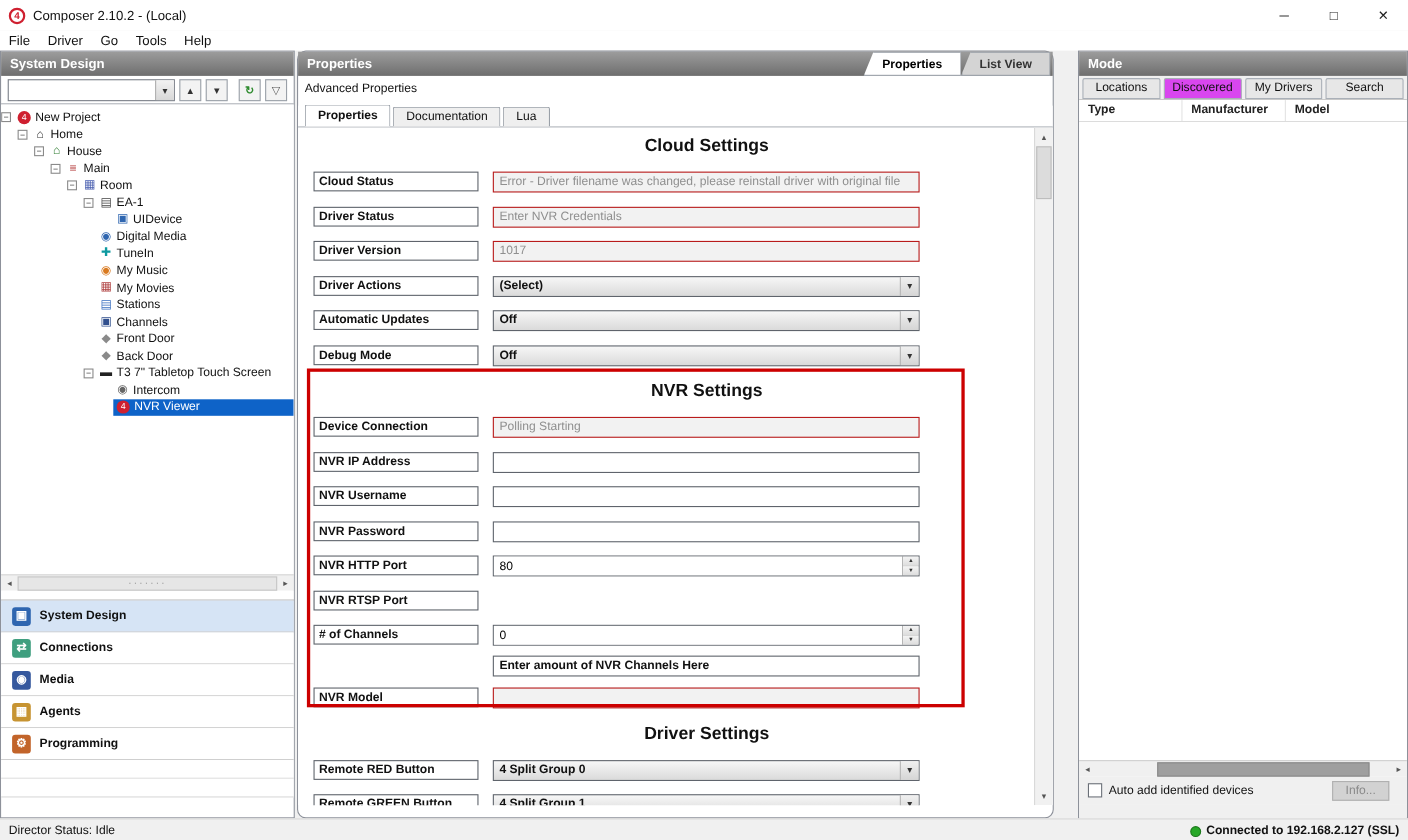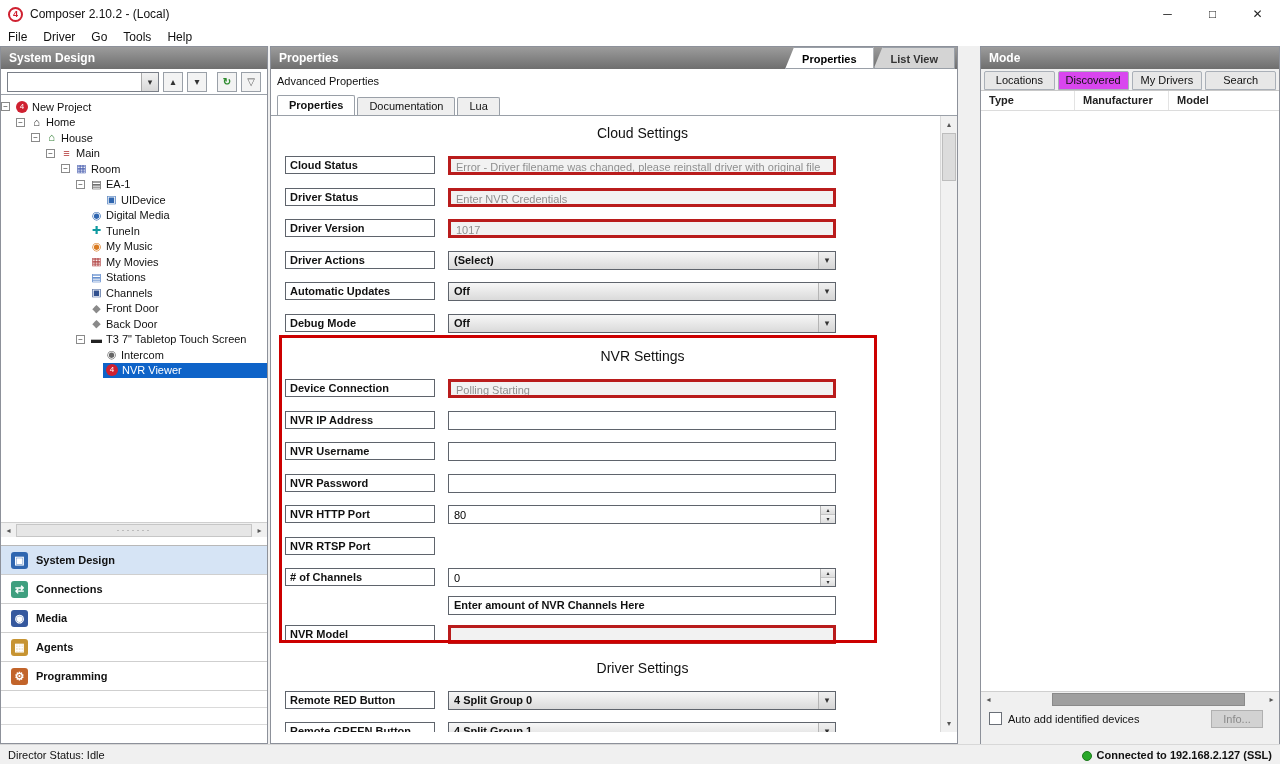--- a/index.html
+++ b/index.html
@@ -13,21 +13,21 @@
   .win-controls{margin-left:auto;display:flex;height:100%;}
   .win-btn{width:45px;display:flex;align-items:center;justify-content:center;font-size:12px;color:#222;}
 
   
   .menubar{position:absolute;left:0;top:28px;width:100%;height:18px;background:#fff;display:flex;align-items:center;font-size:12px;}
   .menu-item{padding:1px 8px;}
 
   
   .panel{position:absolute;top:46px;height:698px;background:#fff;border:1px solid #8d919a;}
   #left-panel{left:0;width:268px;}
-  #center-panel{left:270px;width:688px;}
+  #center-panel{left:270px;width:688px;border-radius:8px;}
   #right-panel{left:980px;width:300px;}
   .panel-header{height:22px;background:linear-gradient(#9c9c9c,#6e6e6e);color:#fff;font-weight:bold;font-size:12px;line-height:22px;padding-left:8px;position:relative;}
 
   
   .system-label{height:22px;line-height:22px;padding-left:6px;}
   .combo-row{height:26px;display:flex;align-items:center;padding:0 6px;border-bottom:1px solid #9aa0a8;}
   .combo{width:152px;height:20px;border:1px solid #7a7f88;background:#fff;display:flex;align-items:stretch;}
   .combo-text{flex:1;line-height:18px;padding-left:4px;}
   .combo-arrow{width:17px;background:linear-gradient(#f2f2f2,#d8d8d8);border-left:1px solid #aaa;text-align:center;font-size:9px;line-height:18px;color:#333;}
   .sq-btn{width:20px;height:20px;border:1px solid #9aa0a8;background:#f3f3f3;margin-left:4px;font-size:10px;display:flex;align-items:center;justify-content:center;color:#333;flex:none;}
@@ -57,25 +57,25 @@
   .header-tabs{position:absolute;right:2px;top:0;height:22px;display:flex;}
   .header-tab{height:22px;line-height:22px;padding:0 16px;font-size:11px;background:#d4d4d4;color:#333;border:1px solid #9aa0a8;clip-path:polygon(9px 0,100% 0,100% 100%,0 100%);}
   .header-tab.selected{background:#fff;color:#000;font-weight:bold;}
   .adv-label{height:24px;line-height:24px;padding-left:6px;}
   .gap3{height:3px;}
   .tabstrip{height:20px;padding-left:6px;display:flex;align-items:flex-end;border-bottom:1px solid #9aa0a8;background:#fff;}
   .tab{height:18px;line-height:17px;padding:0 11px;border:1px solid #9aa0a8;border-bottom:none;background:#efefef;margin-right:2px;border-radius:2px 2px 0 0;font-size:11px;}
   .tab.selected{background:#fff;font-weight:bold;height:20px;line-height:19px;}
   .prop-content{position:relative;height:616px;overflow:hidden;background:#fff;}
   .prop-rows{width:689px;}
-  .prop-header{height:34px;line-height:34px;text-align:center;font-weight:normal;font-size:14px;padding-left:54px;}
+  .prop-header{height:34px;line-height:34px;text-align:center;font-weight:bold;font-size:16px;padding-left:54px;}
   .prop-row{position:relative;height:31.5px;}
   .prop-label{position:absolute;left:14px;top:6px;width:150px;height:18px;border:1px solid #5f646c;background:#fff;font-weight:bold;line-height:16px;padding-left:4px;white-space:nowrap;overflow:hidden;}
   .fld{position:absolute;left:177px;top:6px;width:388px;height:19px;font-size:11px;}
-  .fld.readonly{background:#f2f2f2;border:3px solid #b91c1c;color:#8f8f8f;line-height:17px;padding-left:5px;white-space:nowrap;overflow:hidden;}
+  .fld.readonly{background:#f2f2f2;border:1px solid #b91c1c;color:#8f8f8f;line-height:17px;padding-left:5px;white-space:nowrap;overflow:hidden;}
   .fld.text{border:1px solid #5f646c;background:#fff;padding-left:5px;font:inherit;outline:none;}
   .fld.dropdown{border:1px solid #5f646c;background:linear-gradient(#f7f7f7,#dadada);display:flex;align-items:stretch;font-weight:bold;}
   .dd-text{flex:1;line-height:17px;padding-left:5px;}
   .dd-arrow{width:17px;border-left:1px solid #b5b5b5;background:linear-gradient(#f0f0f0,#d5d5d5);color:#333;font-size:9px;line-height:17px;text-align:center;font-weight:normal;}
   .fld.spinbox{border:1px solid #5f646c;background:#fff;display:flex;}
   .spin-input{flex:1;border:none;font-family:inherit;font-size:11px;font-weight:normal;padding-left:5px;outline:none;min-width:0;}
   .spin-btns{width:15px;display:flex;flex-direction:column;border-left:1px solid #b5b5b5;}
   .spin-up,.spin-down{flex:1;font-size:6px;line-height:8px;text-align:center;background:linear-gradient(#f4f4f4,#ddd);color:#333;}
   .spin-up{border-bottom:1px solid #c5c5c5;}
   .prop-note-row{position:relative;height:25.5px;}

